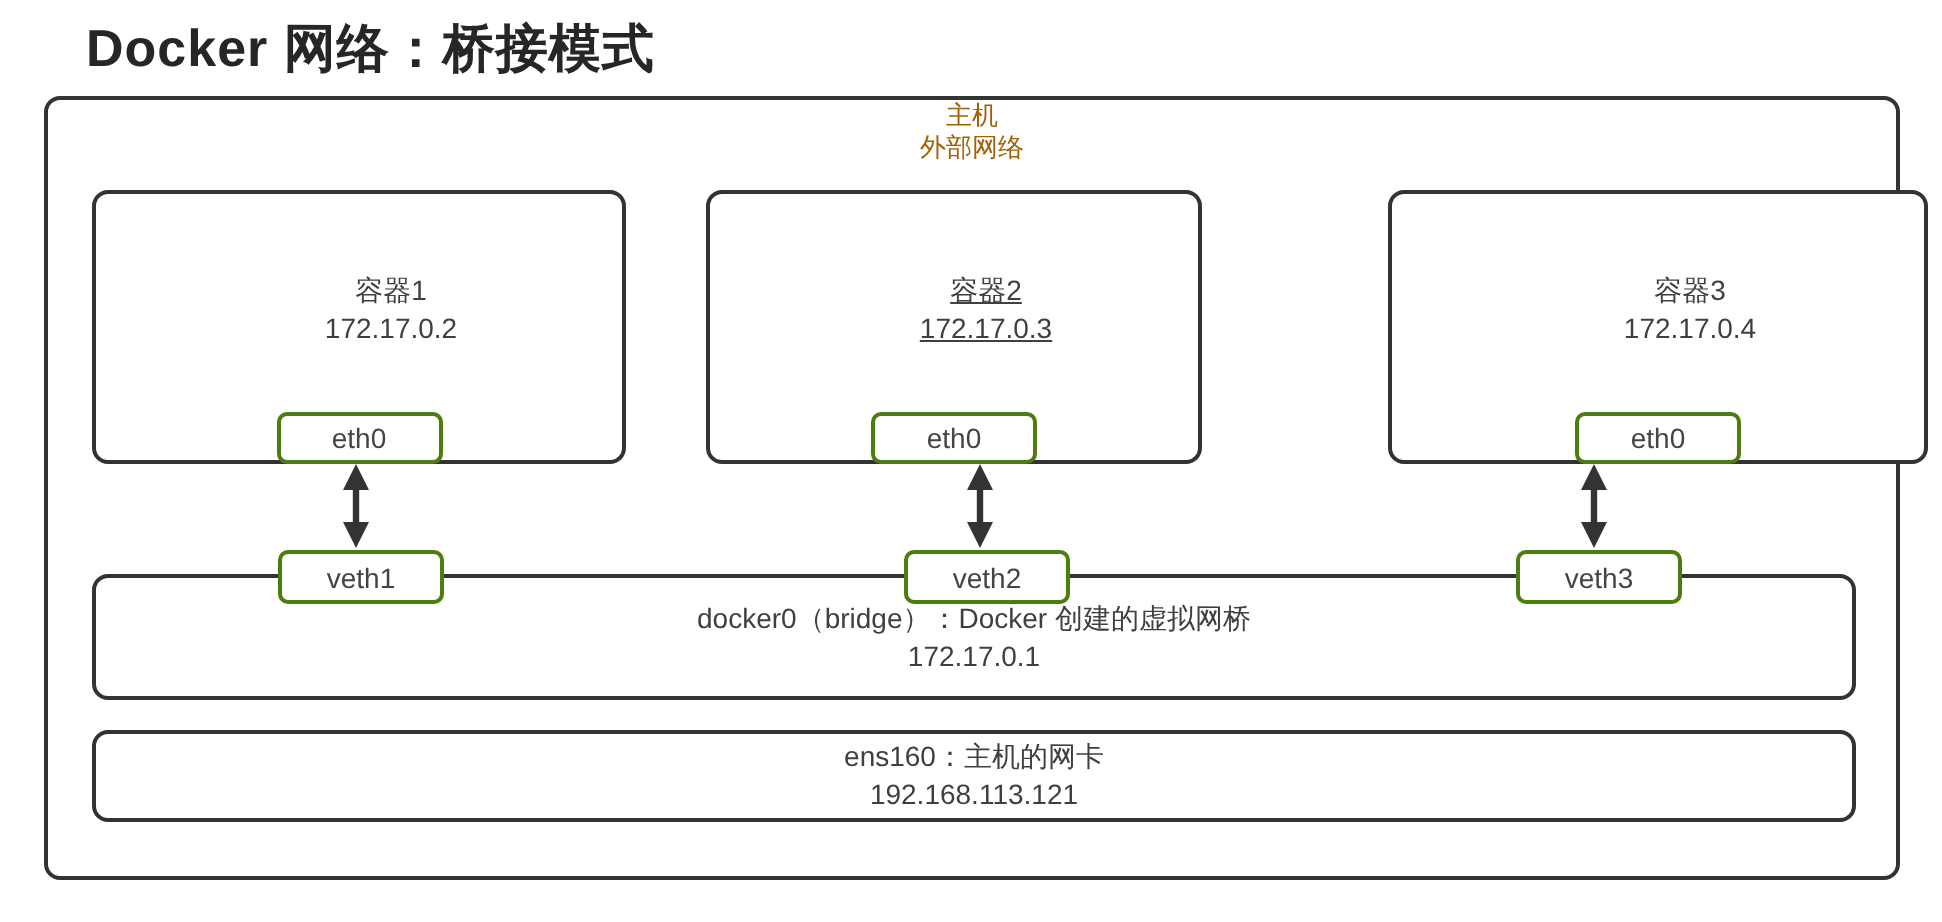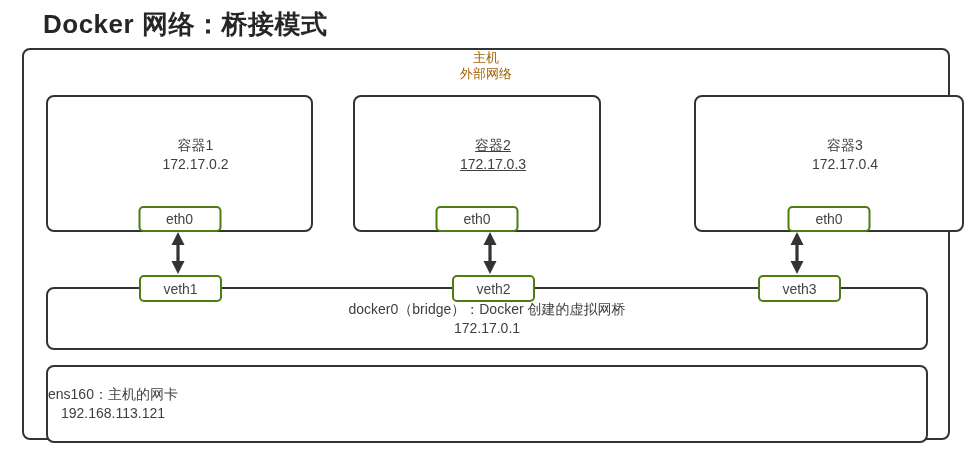--- a/index.html
+++ b/index.html
@@ -98,24 +98,24 @@
     justify-content: center;
   }
   .bridge-box .b-text, .nic-box .n-text {
     font-size: 14px;
     line-height: 19px;
     text-align: center;
     color: #3f3f3f;
   }
   .nic-box {
     left: 46px; top: 365px;
-    width: 882px; height: 78px;
+    width: 882px; height: 46px;
     display: flex;
     align-items: center;
-    justify-content: flex-start;
+    justify-content: center;
   }
   .arrow {
     position: absolute;
     top: 232px;
     width: 18px;
     height: 42px;
     z-index: 2;
   }
   .a1 { left: 169px; }
   .a2 { left: 481px; }

